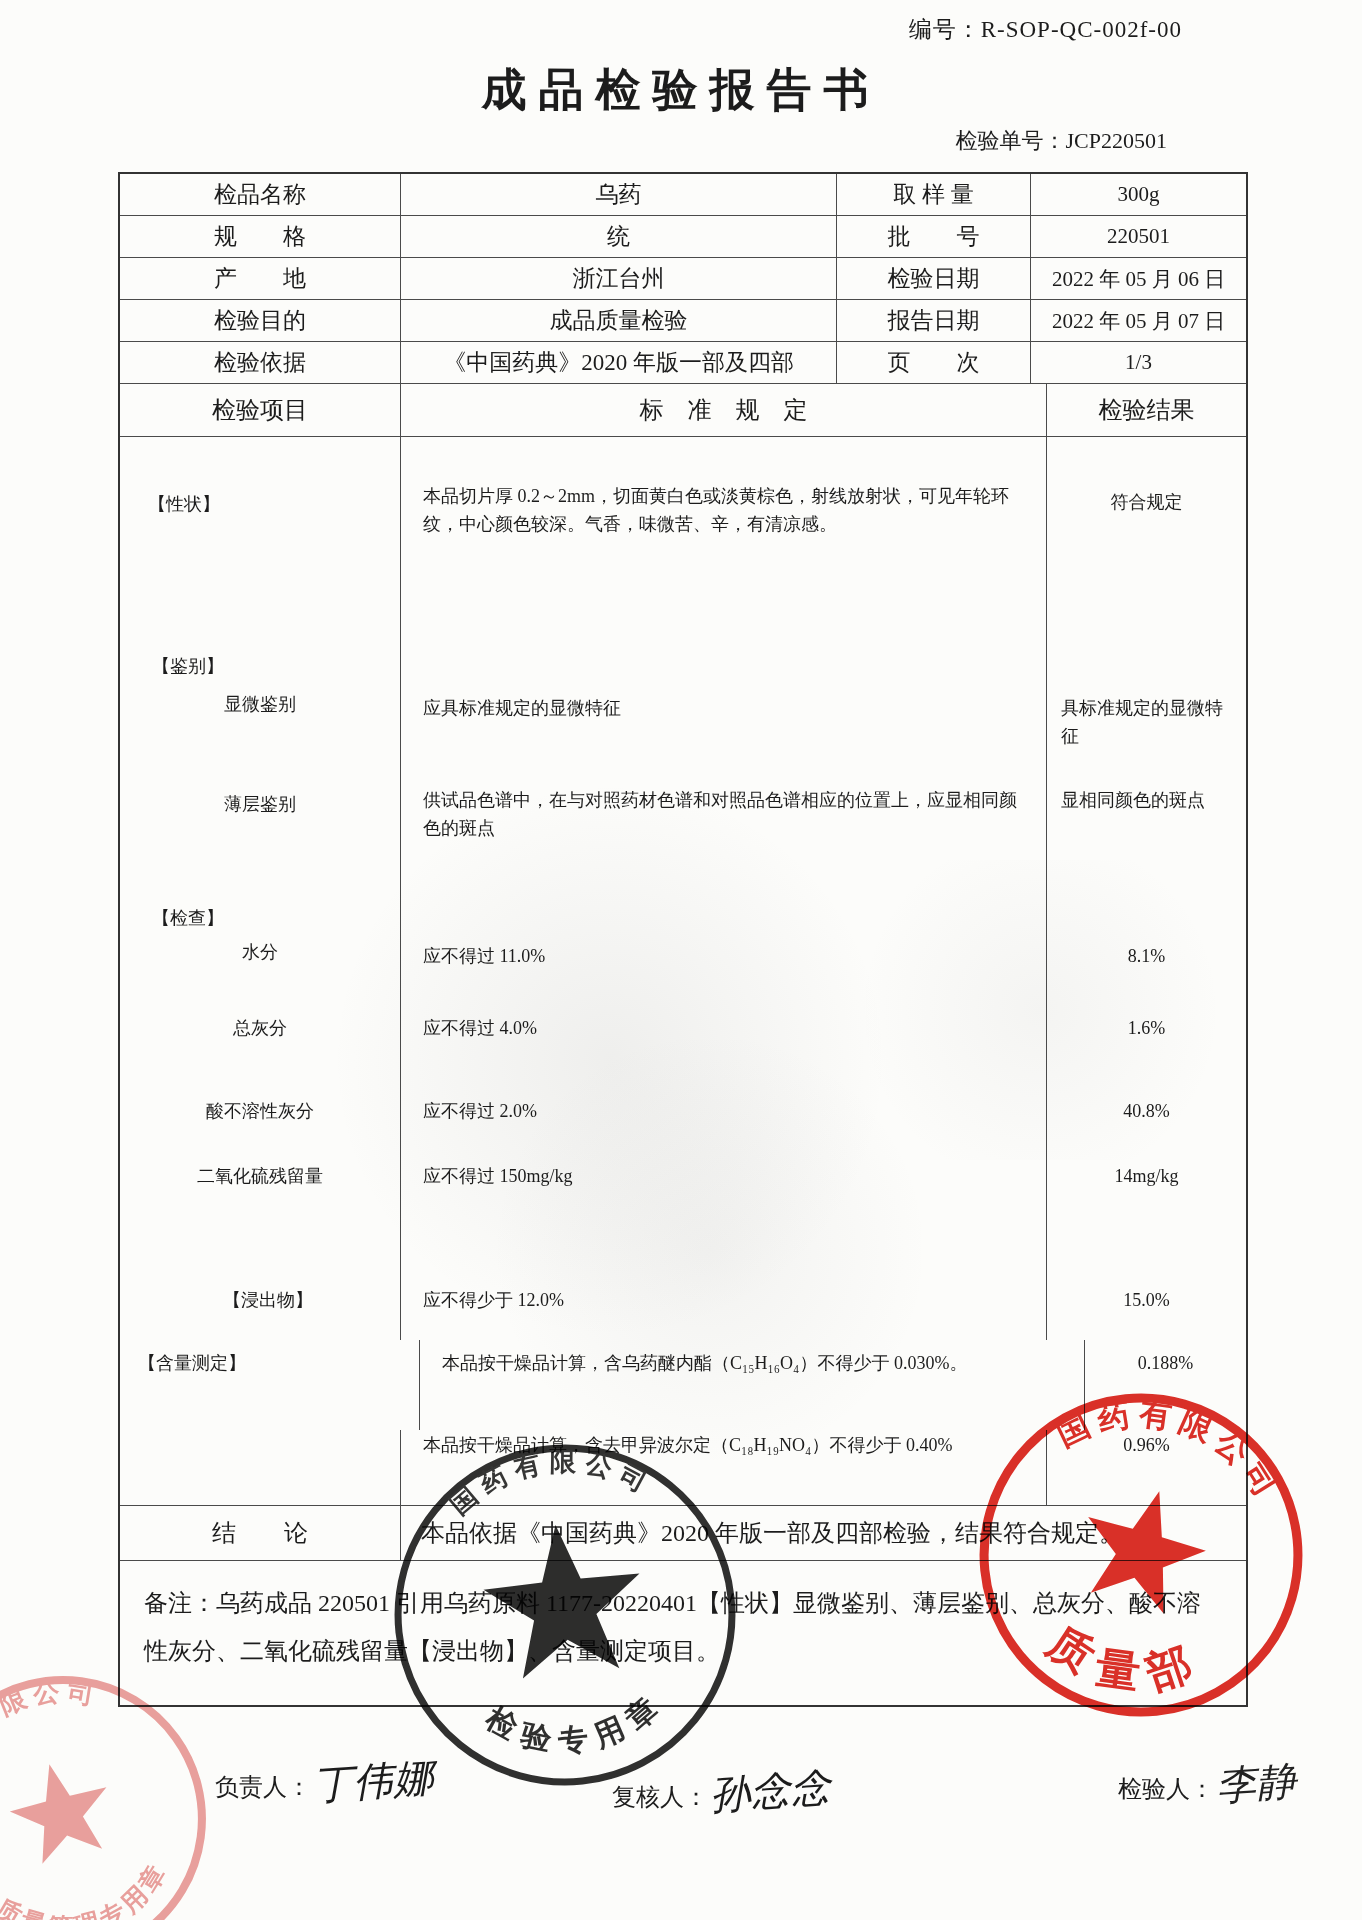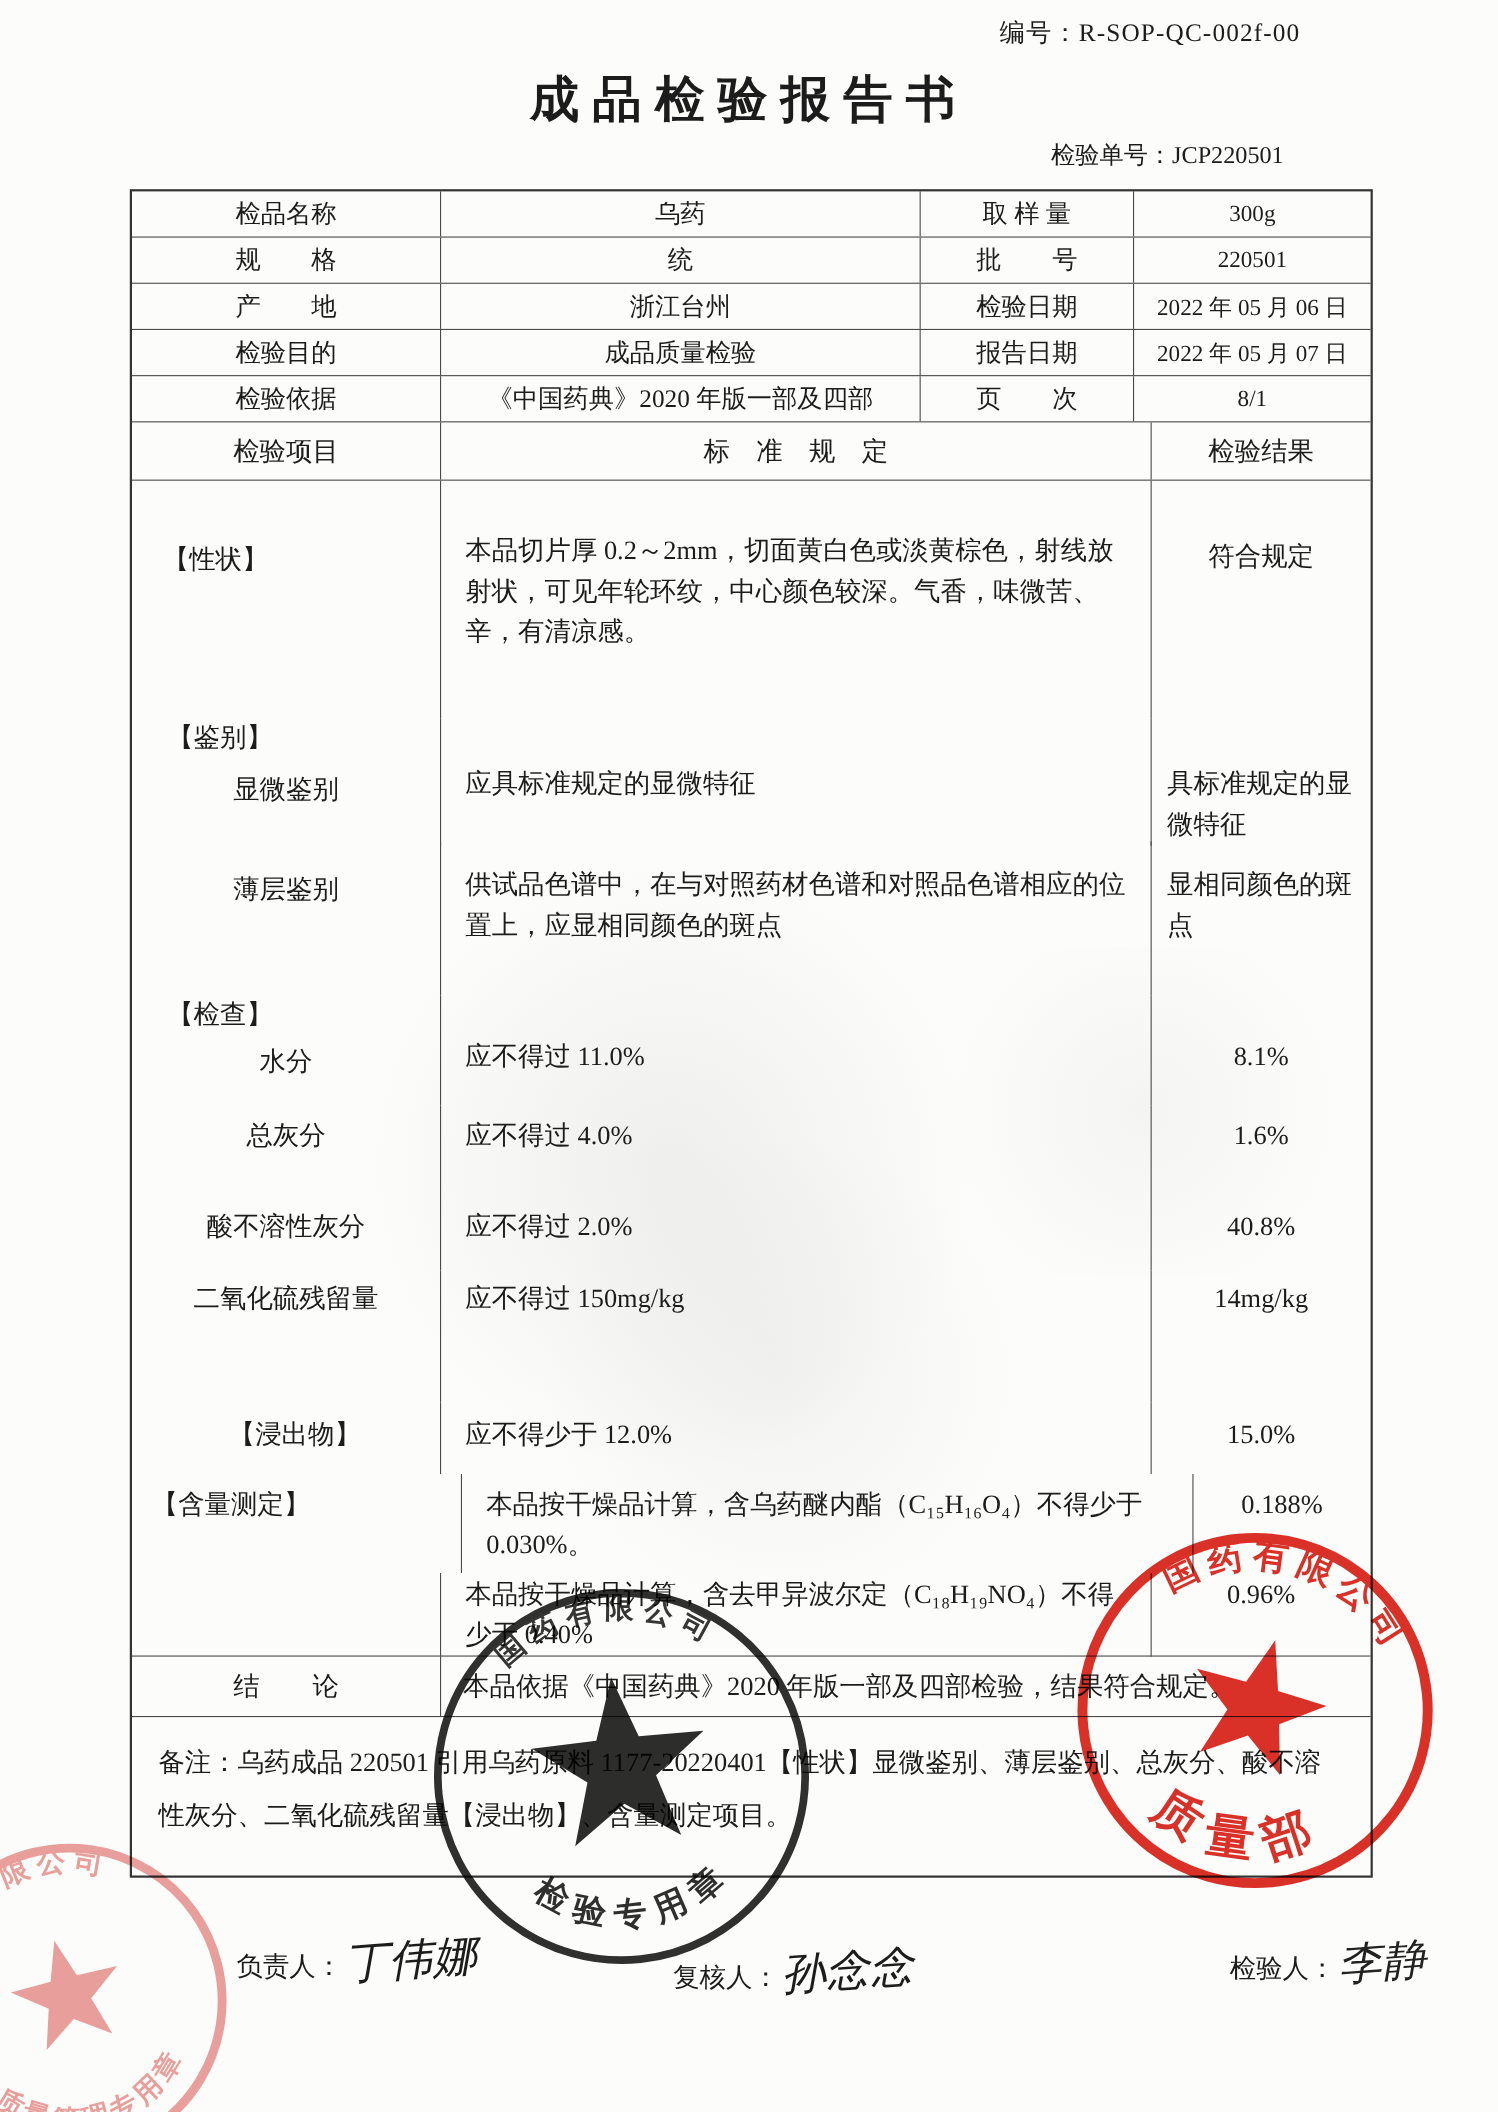--- a/index.html
+++ b/index.html
@@ -16,21 +16,21 @@
 
   #report-table{position:absolute;left:118px;top:172px;width:1126px;border:2.5px solid #333;background:transparent;}
   .info-row{display:grid;grid-template-columns:280px 436px 194px 1fr;height:41px;border-bottom:1.6px solid #4a4a4a;align-items:center;font-size:23px;}
   .info-row .c2,.info-row .c3,.info-row .c4{border-left:1.6px solid #4a4a4a;height:100%;display:flex;align-items:center;justify-content:center;}
   .info-row .c1{text-align:center;}
   .info-row .c4{font-size:21px;}
 
   .cols-row{display:grid;grid-template-columns:280px 646px 1fr;height:52px;border-bottom:1.6px solid #4a4a4a;align-items:center;text-align:center;font-size:24px;}
   .cols-row .mid,.cols-row .res{border-left:1.6px solid #4a4a4a;height:100%;display:flex;align-items:center;justify-content:center;}
 
-  .item-row{display:grid;grid-template-columns:280px 646px 1fr;font-size:24px;line-height:1.55;}
+  .item-row{display:grid;grid-template-columns:280px 646px 1fr;font-size:18px;line-height:1.55;}
   .item-row .mid,.item-row .res{border-left:1.6px solid #4a4a4a;}
   .item-row .mid{padding:0 18px 0 22px;}
   .item-row .res{text-align:center;padding:0 6px;}
   .item-row .lab{text-align:center;padding:0 8px;}
   .lab .bracket{text-align:left;padding-left:24px;}
   .narrow{max-width:180px;margin:0 auto;}
   .r0{height:216px;}.r0 .lab{padding-top:54px;text-align:left;padding-left:28px;}.r0 .mid{padding-top:46px;}.r0 .res{padding-top:52px;}
   .r1{height:112px;}.r1 .mid{padding-top:42px;}.r1 .res{padding-top:42px;text-align:left;padding-left:14px;}
   .r1 .sub-label{margin-top:10px;text-align:center;}
   .r2{height:140px;}.r2 .lab{padding-top:26px;}.r2 .mid{padding-top:22px;}.r2 .res{padding-top:22px;text-align:left;padding-left:14px;}
@@ -99,21 +99,21 @@
     <div class="info-row">
       <div class="c1">检验目的</div>
       <div class="c2">成品质量检验</div>
       <div class="c3">报告日期</div>
       <div class="c4">2022 年 05 月 07 日</div>
     </div>
     <div class="info-row">
       <div class="c1">检验依据</div>
       <div class="c2">《中国药典》2020 年版一部及四部</div>
       <div class="c3">页　　次</div>
-      <div class="c4">8/1</div>
+      <div class="c4">1/3</div>
     </div>
 
     <div class="cols-row">
       <div class="lab">检验项目</div>
       <div class="mid">标　准　规　定</div>
       <div class="res">检验结果</div>
     </div>
 
     <div class="item-row r0">
       <div class="lab">【性状】</div>

